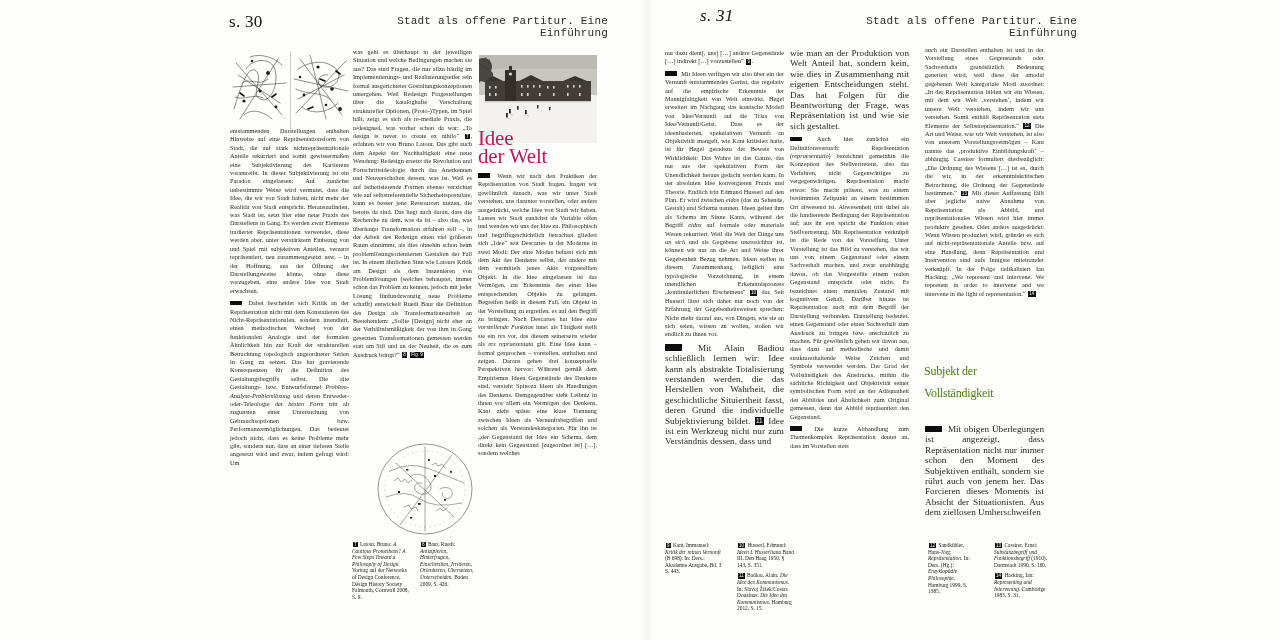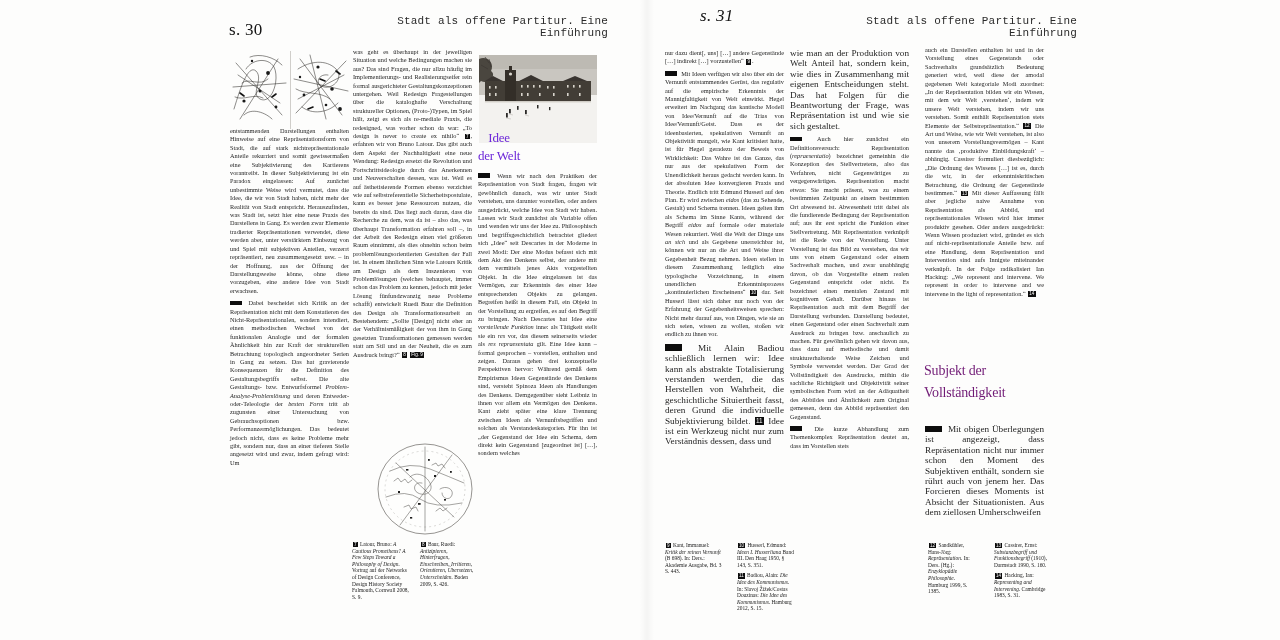--- a/index.html
+++ b/index.html
@@ -5,42 +5,42 @@
   html,body{margin:0;padding:0;}
   body{width:1280px;height:640px;background:#fdfdfc;overflow:hidden;position:relative;
        font-family:"Liberation Serif","DejaVu Serif",serif;color:#1d1d1d;
        -webkit-font-smoothing:antialiased;}
   .abs{position:absolute;}
   .pagenum{font-size:17px;letter-spacing:.3px;color:#141414;}
   .runhead{font-size:11px;text-align:right;color:#2a2a2a;letter-spacing:.2px;font-family:Liberation Mono, monospace;}
   .col{position:absolute;width:119px;text-align:justify;color:#1f1f1f;hyphens:auto;}
   .body{font-size:6.3px;line-height:8.4px;margin:0 0 4px 0;}
   .plarge{font-size:9.2px;line-height:10.4px;margin:0 0 4px 0;}
-  .h-big{font-size:13px;line-height:18px;color:#6d28d9;letter-spacing:-.2px;text-align:center;}
-  .h-big2{font-size:14px;line-height:22px;color:#701a75;letter-spacing:-.2px;}
+  .h-big{font-size:21px;line-height:18px;color:#be185d;letter-spacing:-.2px;}
+  .h-big2{font-size:12px;line-height:22px;color:#4d7c0f;letter-spacing:-.2px;}
   .fn{position:absolute;font-size:5.4px;line-height:6.6px;text-align:left;color:#222;}
   .fn p{margin:0 0 4px 0;}
   .fnm{display:inline-block;background:#0d0d0d;color:#fff;
        font-family:"Liberation Sans","DejaVu Sans",sans-serif;
        font-size:4.6px;line-height:5.6px;padding:0 1.2px;margin:0 .8px;vertical-align:.4px;}
   .plarge .fnm{font-size:6.4px;line-height:7.6px;}
   .pb{display:inline-block;width:12px;height:4.6px;background:#0d0d0d;margin-right:2.5px;}
   .plarge .pb{width:17px;height:6.4px;margin-right:3px;}
   .fig{position:absolute;}
   .fig svg{display:block;}
   .spine{position:absolute;left:640px;top:0;width:14px;height:640px;
          background:linear-gradient(90deg,rgba(0,0,0,0) 0%,rgba(0,0,0,.035) 50%,rgba(0,0,0,0) 100%);}
   i{font-style:italic;}
 </style>
 </head>
 <body>
 
 <div class="spine"></div>
 
-<div class="abs pagenum" style="left:229px;top:20px;">s. 30</div>
+<div class="abs pagenum" style="left:229px;top:12px;">s. 30</div>
 <div class="abs runhead" style="left:372px;top:15px;width:236px;">Stadt als offene Partitur. Eine Einführung</div>
 
 <div class="fig" style="left:230px;top:49px;">
   <svg width="122" height="84" viewBox="0 0 122 84">
     <rect x="0" y="0" width="122" height="84" fill="#fdfdfc"></rect>
     <line x1="60.5" y1="2" x2="60.5" y2="80" stroke="#c4c2bd" stroke-width="0.8"></line>
     <g stroke="#2f2d2a" fill="none" stroke-width="0.55" stroke-linecap="round">
       <path d="M4,60 C10,40 18,15 26,22 C34,30 20,45 30,50 C42,56 50,30 44,18 C38,8 22,10 16,20"></path>
       <path d="M6,14 L52,66 M10,70 L48,10 M3,38 L56,34 M8,26 L50,54"></path>
       <path d="M14,66 C22,58 36,64 42,70 M5,48 C14,52 24,44 33,49"></path>

